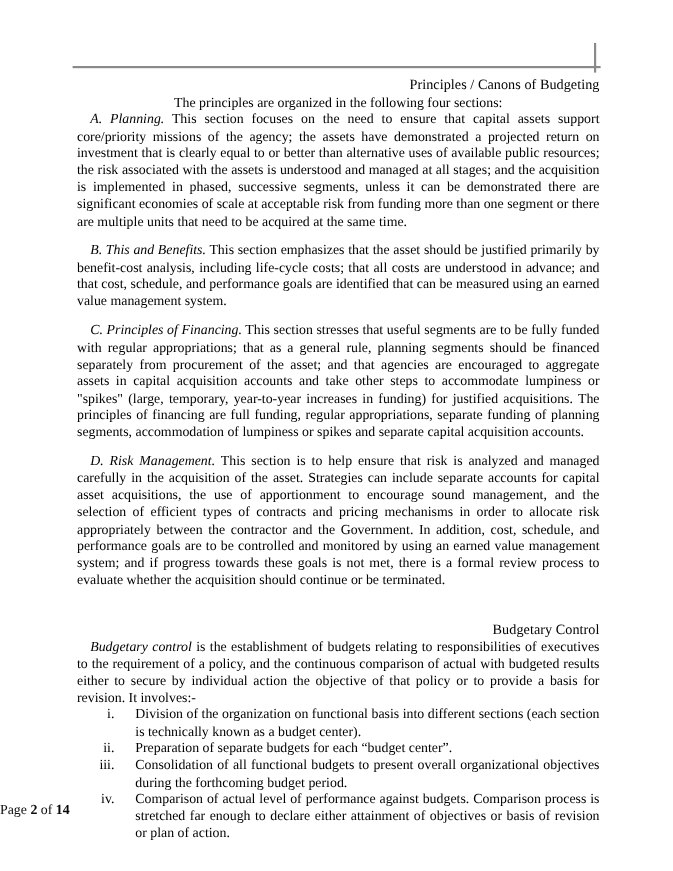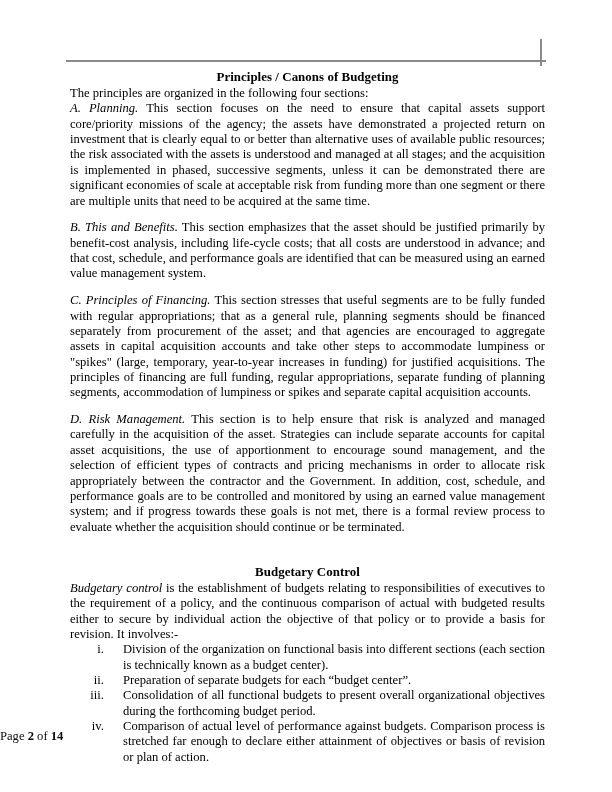--- a/index.html
+++ b/index.html
@@ -63,40 +63,41 @@
     top: 70px;
     width: 475px;
     font-size: 12.6px;
     line-height: 15.35px;
     text-align: justify;
     text-justify: inter-word;
   }
 
   h2.section-heading {
     font-size: 12.9px;
-    font-weight: bold;
+    font-weight: normal;
     margin: 0 0 0.5px 0;
     line-height: 15.6px;
-    text-align: center;
+    text-align: right;
     letter-spacing: 0.05px;
   }
 
   p.para {
     margin: 0;
     text-align: justify;
     text-indent: 0;
   }
   p.para.lead {
-    text-align: left;
+    text-align: center;
   }
   p.spaced {
     margin-top: 11.5px;
   }
   .it {
     font-style: italic;
+    margin-left: 12px;
   }
   .bd {
     font-weight: bold;
   }
 
   .gap-large {
     height: 30px;
   }
 
   

